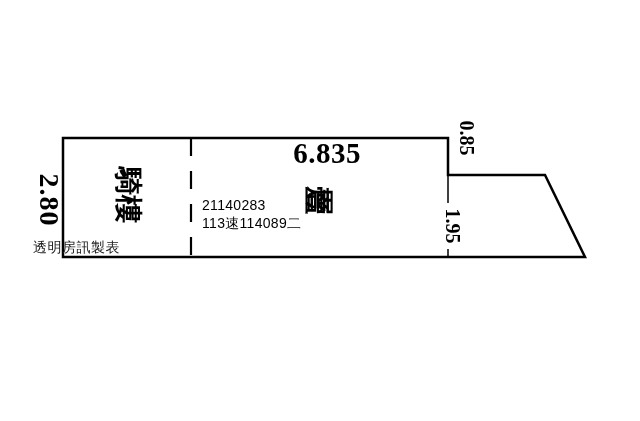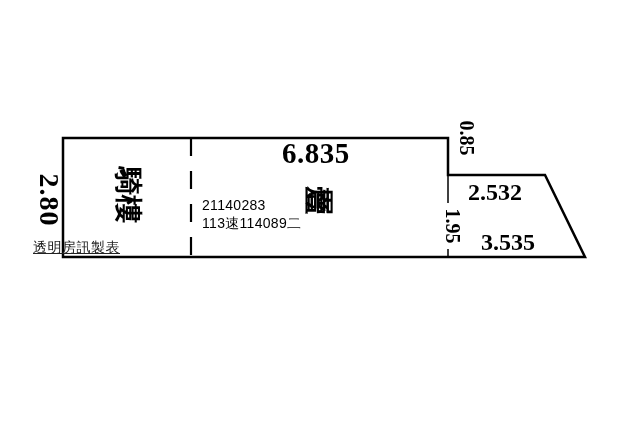--- a/index.html
+++ b/index.html
@@ -96,32 +96,30 @@
     <path d="M 63 138 H 448 V 175 H 545 L 585 257 H 63 Z" fill="none" stroke="#000000" stroke-width="2.5"></path>
 
     <line x1="448" y1="175" x2="448" y2="257" stroke="#000000" stroke-width="1.5"></line>
 
     <line x1="191" y1="138" x2="191" y2="257" stroke="#000000" stroke-width="2.2" stroke-dasharray="18 15"></line>
   </svg>
 
   <div class="txt ref" style="left:202px; top:150px;">21140283</div>
   <div class="txt ref" style="left:202px; top:168px;">113速114089二</div>
 
-  <div class="txt dim" style="left:282px; top:139px; width:90px; ">6.835</div>
+  <div class="txt dim" style="left:282px; top:139px; width:90px; text-align:center;">6.835</div>
 
   <div class="txt dim-v" style="left:12px; top:185px; width:72px; height:30px; font-size:28px; letter-spacing:1px;">2.80</div>
 
   <div class="txt room-rot" style="left:94px; top:179px; width:64px; height:32px;">騎樓</div>
 
   <div class="txt room-vert-rot" style="left:310px; top:170px; width:30px; height:60px;">壹層</div>
 
   <div class="txt dim-v" style="left:442px; top:127px; width:48px; height:22px; font-size:20px;">0.85</div>
 
-  <div class="txt dim-sm" style="left:468px; top:180px;">2.532</div>
 
   <div class="txt dim-v bg-white" style="left:429px; top:215px; width:42px; height:22px; font-size:20px;">1.95</div>
 
-  <div class="txt dim-sm" style="left:481px; top:230px;">3.535</div>
 
 
-  <div class="txt watermark" style="left:33px; top:240px;text-decoration:underline;">透明房訊製表</div>
+  <div class="txt watermark" style="left:33px; top:240px;">透明房訊製表</div>
 
 </div>
 
 </body></html>

